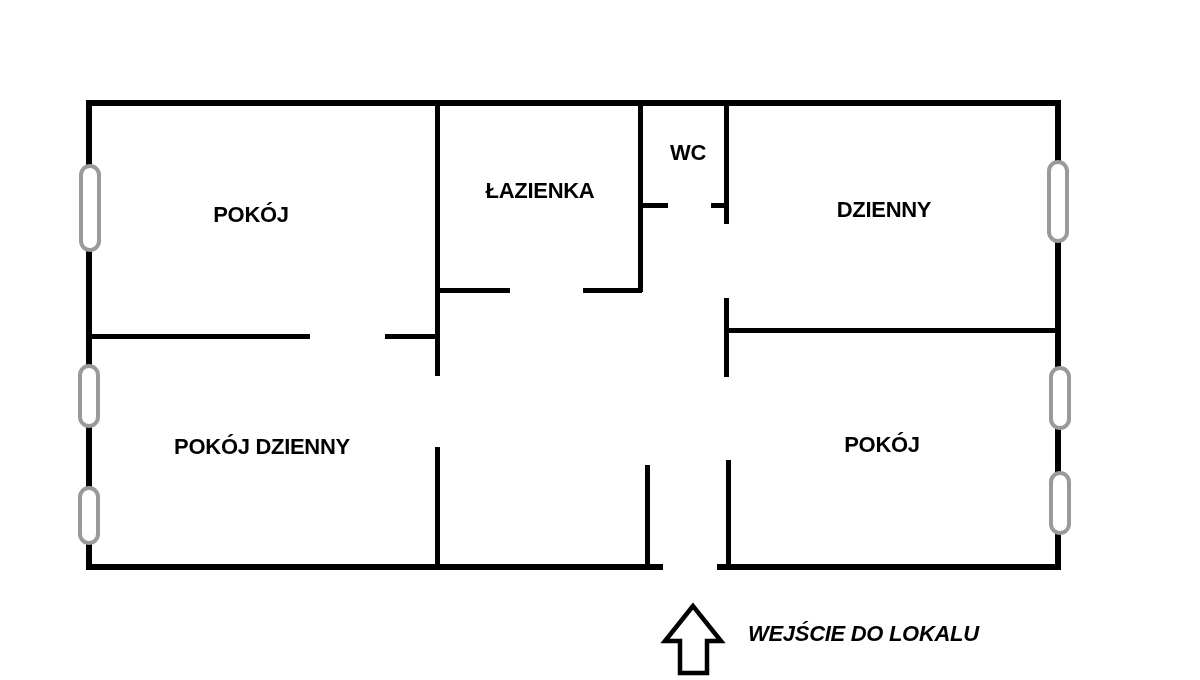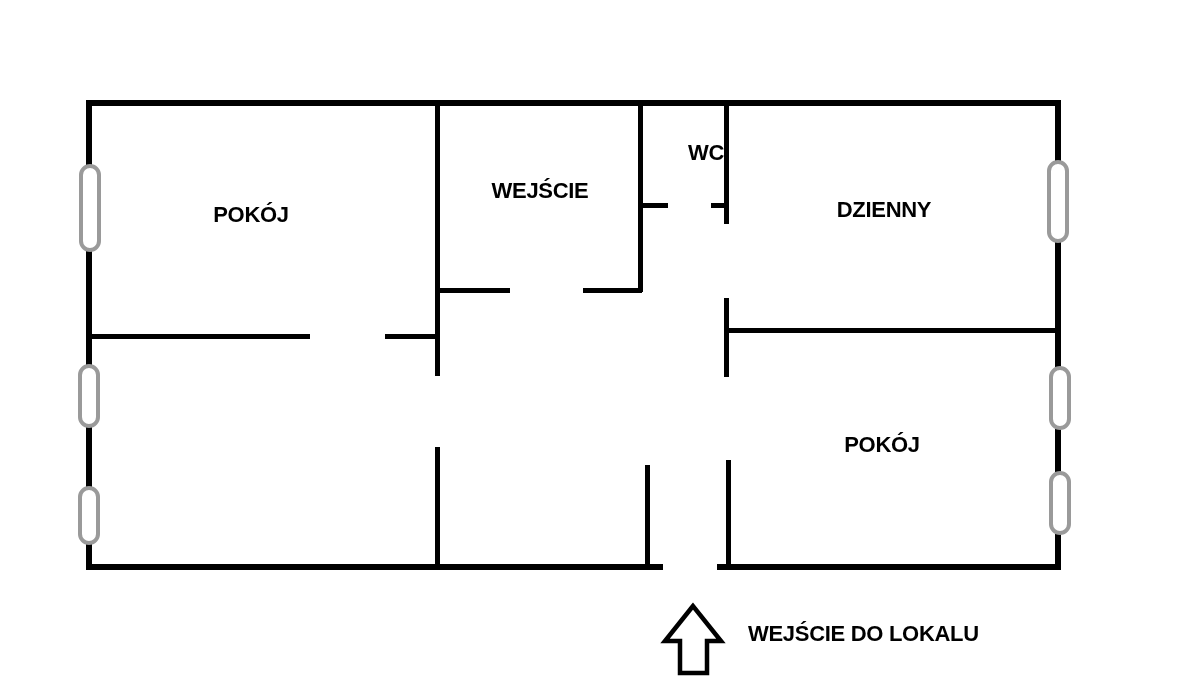--- a/index.html
+++ b/index.html
@@ -23,20 +23,21 @@
   }
   .entrance-label {
     position:absolute;
     transform:translate(0,-50%);
     font-weight:700;
     font-size:22px;
     line-height:1;
     color:#000000;
     white-space:nowrap;
     letter-spacing:-0.3px;
+    font-style:italic;
   }
 </style>
 </head>
 <body>
 
 <div class="plan">
 
   <svg width="1200" height="680" viewBox="0 0 1200 680">
 
     <g stroke="#000000" stroke-width="6" shape-rendering="crispEdges">
@@ -79,25 +80,26 @@
       <rect x="1049" y="162" width="18" height="79" rx="9" ry="9"></rect>
       <rect x="1051" y="368" width="18" height="60" rx="9" ry="9"></rect>
       <rect x="1051" y="473" width="18" height="60" rx="9" ry="9"></rect>
     </g>
 
     <path d="M 693 606 L 665 641 L 680 641 L 680 673 L 707 673 L 707 641 L 721 641 Z" fill="#ffffff" stroke="#000000" stroke-width="4.5" stroke-linejoin="miter"></path>
   </svg>
 
   <div class="room-label" style="left:251px; top:215px;">POKÓJ</div>
 
-  <div class="room-label" style="left:540px; top:191px;">WEJŚCIE</div>
+  <div class="room-label" style="left:540px; top:191px;">ŁAZIENKA</div>
 
-  <div class="room-label" style="left:706px; top:153px;">WC</div>
+  <div class="room-label" style="left:688px; top:153px;">WC</div>
 
   <div class="room-label" style="left:884px; top:210px;">DZIENNY</div>
 
 
+  <div class="room-label" style="left:262px; top:447px;">POKÓJ DZIENNY</div>
 
   <div class="room-label" style="left:882px; top:445px;">POKÓJ</div>
 
   <div class="entrance-label" style="left:748px; top:634px;">WEJŚCIE DO LOKALU</div>
 
 </div>
 
 </body></html>

